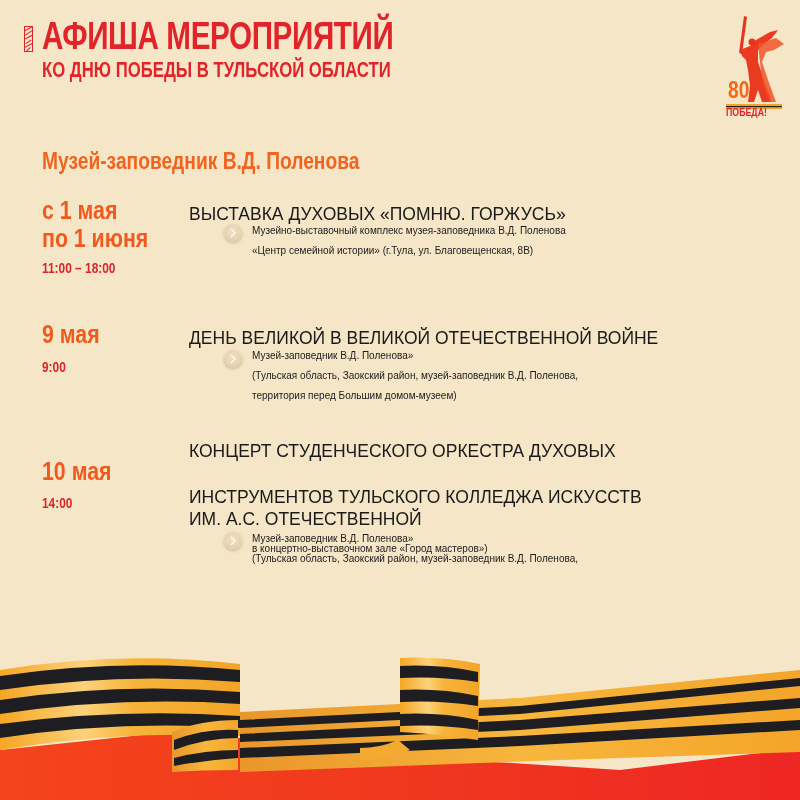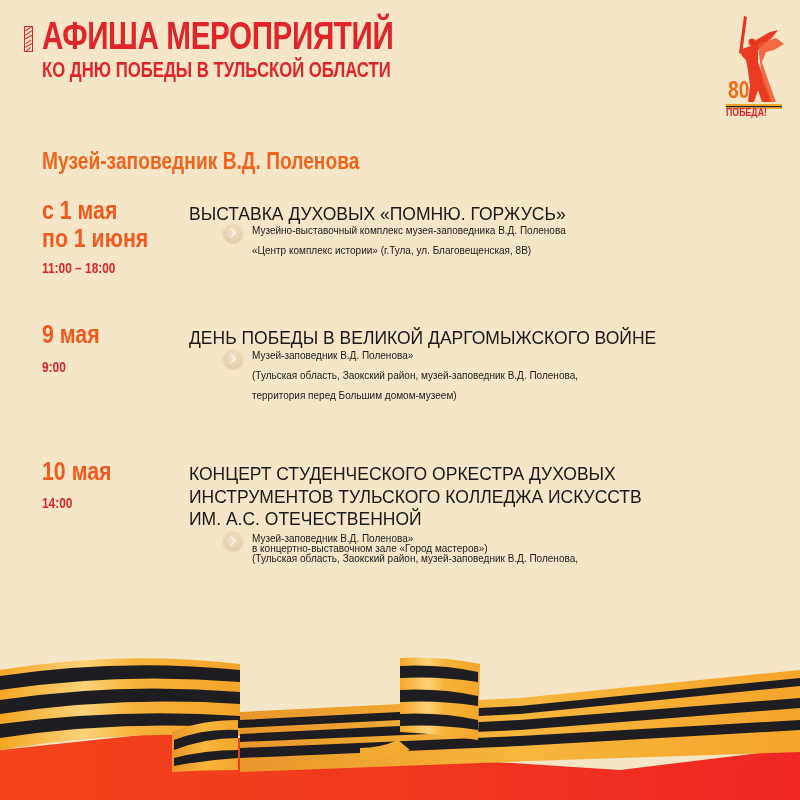--- a/index.html
+++ b/index.html
@@ -126,41 +126,41 @@
     <div class="date" style="top:196px">с 1 мая</div>
     <div class="date" style="top:224px">по 1 июня</div>
     <div class="time" style="top:260px">11:00 – 18:00</div>
     <div class="event-title" style="top:204px">ВЫСТАВКА ДУХОВЫХ «ПОМНЮ. ГОРЖУСЬ»</div>
     <div class="bullet" style="top:224px">
       <svg viewBox="0 0 8 10">
           <path d="M2 1 L6 5 L2 9" stroke="#fff" stroke-width="1.4" fill="none" opacity="0.85"></path>
         </svg>
     </div>
     <div class="place" style="top:222px">Музейно-выставочный комплекс музея-заповедника В.Д. Поленова</div>
-    <div class="place" style="top:242px">«Центр комплекс истории» (г.Тула, ул. Благовещенская, 8В)</div>
+    <div class="place" style="top:242px">«Центр семейной истории» (г.Тула, ул. Благовещенская, 8В)</div>
   </div>
 
   <div class="event">
     <div class="date" style="top:320px">9 мая</div>
     <div class="time" style="top:359px">9:00</div>
-    <div class="event-title" style="top:328px">ДЕНЬ ПОБЕДЫ В ВЕЛИКОЙ ДАРГОМЫЖСКОГО ВОЙНЕ</div>
+    <div class="event-title" style="top:328px">ДЕНЬ ВЕЛИКОЙ В ВЕЛИКОЙ ОТЕЧЕСТВЕННОЙ ВОЙНЕ</div>
     <div class="bullet" style="top:350px">
       <svg viewBox="0 0 8 10">
           <path d="M2 1 L6 5 L2 9" stroke="#fff" stroke-width="1.4" fill="none" opacity="0.85"></path>
         </svg>
     </div>
     <div class="place" style="top:347px">Музей-заповедник В.Д. Поленова»</div>
     <div class="place" style="top:367px">(Тульская область, Заокский район, музей-заповедник В.Д. Поленова,</div>
     <div class="place" style="top:387px">территория перед Большим домом-музеем)</div>
   </div>
 
   <div class="event">
     <div class="date" style="top:457px">10 мая</div>
     <div class="time" style="top:495px">14:00</div>
-    <div class="event-title" style="top:464px">КОНЦЕРТ СТУДЕНЧЕСКОГО ОРКЕСТРА ДУХОВЫХ</div>
+    <div class="event-title" style="top:441px">КОНЦЕРТ СТУДЕНЧЕСКОГО ОРКЕСТРА ДУХОВЫХ</div>
     <div class="event-title" style="top:487px">ИНСТРУМЕНТОВ ТУЛЬСКОГО КОЛЛЕДЖА ИСКУССТВ</div>
     <div class="event-title" style="top:509px">ИМ. А.С. ОТЕЧЕСТВЕННОЙ</div>
     <div class="bullet" style="top:532px">
       <svg viewBox="0 0 8 10">
           <path d="M2 1 L6 5 L2 9" stroke="#fff" stroke-width="1.4" fill="none" opacity="0.85"></path>
         </svg>
     </div>
     <div class="place" style="top:530px">Музей-заповедник В.Д. Поленова»</div>
     <div class="place" style="top:550px">(Тульская область, Заокский район, музей-заповедник В.Д. Поленова,</div>
     <div class="place" style="top:540px">в концертно-выставочном зале «Город мастеров»)</div>

